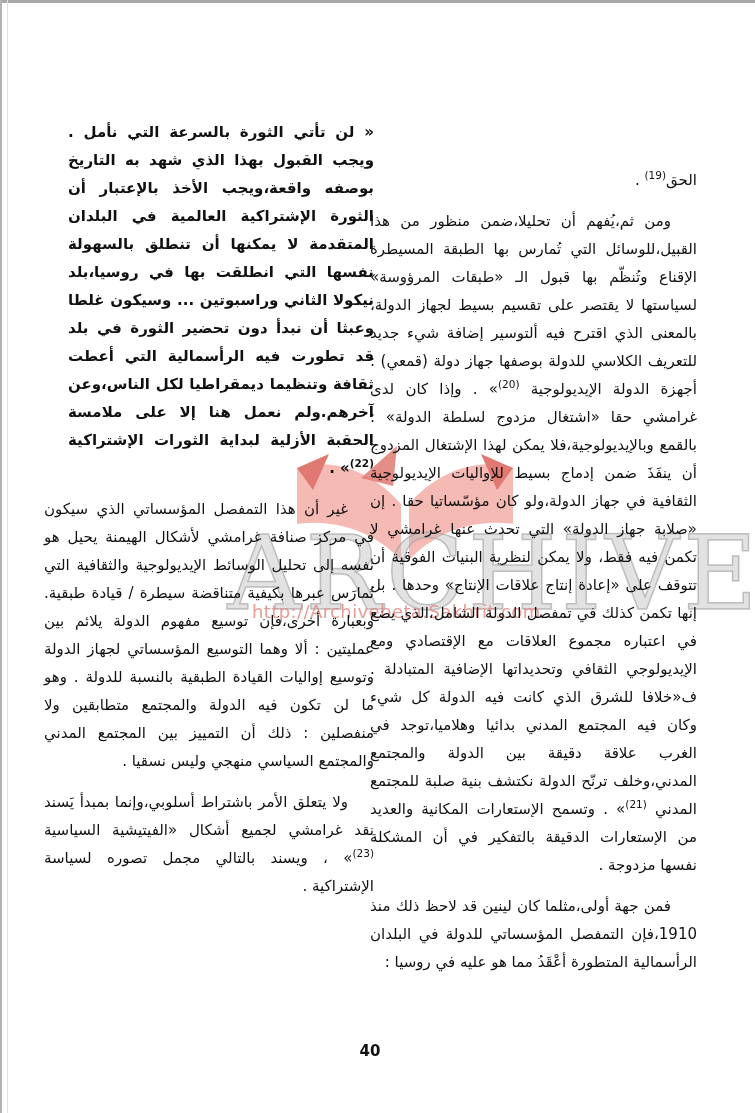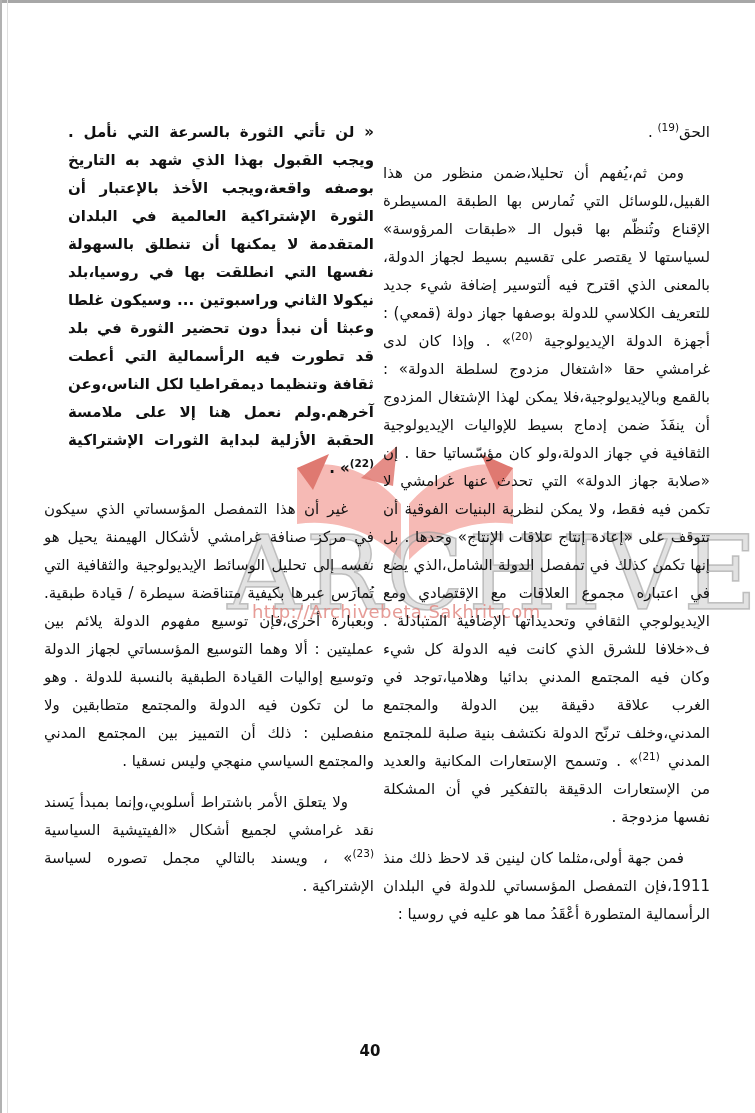--- a/index.html
+++ b/index.html
@@ -12,21 +12,21 @@
   .watermark{position:absolute;top:0;left:0;width:755px;height:1113px;z-index:0;text-align:center;}
   .wm-logo{position:absolute;left:283px;top:418px;width:240px;height:150px;opacity:.82;}
   .wm-text{position:absolute;left:222px;top:523px;width:545px;white-space:nowrap;
            font-family:"DejaVu Serif",serif;font-size:102px;line-height:102px;letter-spacing:4px;
            color:rgba(186,186,186,.42);-webkit-text-stroke:1.5px rgba(156,156,156,.6);}
   .wm-url{position:absolute;left:252px;top:601px;font-size:18px;letter-spacing:.4px;
           color:rgba(226,139,133,.85);font-family:"DejaVu Sans",sans-serif;}
 
   .col{position:absolute;top:118px;z-index:1;direction:rtl;text-align:justify;
        font-size:15px;line-height:28px;}
-  .col-right{left:383px;width:327px;}
+  .col-right{left:370px;width:327px;margin-top:48px;}
   .col-left{left:44px;width:330px;}
   .para{margin:0 0 13px 0;}
   .para.indent{text-indent:26px;}
   .para.quote{margin-left:24px;font-weight:bold;}
   .b{font-weight:normal;}
   sup{font-size:10.5px;line-height:0;letter-spacing:0;}
 
   .page-number{position:absolute;top:1042px;left:0;width:740px;z-index:1;text-align:center;
                font-size:15px;font-weight:bold;color:#111;}
 </style>
@@ -47,21 +47,21 @@
       <path d="M230,50 L198,36 L214,72 Z" fill="#d95c52"></path>
       <path d="M78,60 L114,28 L110,68 Z" opacity="0.85" fill="#d95c52"></path>
     </svg>
     <div class="wm-text">ARCHIVE</div>
     <div class="wm-url">http://Archivebeta.Sakhrit.com</div>
   </div>
 
   <div class="col col-right">
     <p class="para"><span>الحق</span><sup>(19)</sup><span> .</span></p>
     <p class="para indent"><span>ومن ثم،يُفهم أن تحليلا،ضمن منظور من هذا القبيل،للوسائل التي تُمارس بها الطبقة المسيطرة الإقناع وتُنظّم بها قبول الـ «طبقات المرؤوسة» لسياستها لا يقتصر على تقسيم بسيط لجهاز الدولة، بالمعنى الذي اقترح فيه ألتوسير إضافة شيء جديد للتعريف الكلاسي للدولة بوصفها جهاز دولة (قمعي) : أجهزة الدولة الإيديولوجية </span><sup>(20)</sup><span>» . وإذا كان لدى </span><span class="b">غرامشي</span><span> حقا </span><span class="b">«اشتغال مزدوج لسلطة الدولة»</span><span> : بالقمع وبالإيديولوجية،فلا يمكن لهذا الإشتغال المزدوج أن ينفَذَ ضمن إدماج بسيط للإواليات الإيديولوجية الثقافية في جهاز الدولة،ولو كان مؤسّساتيا حقا . إن «صلابة جهاز الدولة» التي تحدث عنها غرامشي لا </span><span class="b">تكمن</span><span> فيه فقط، ولا يمكن </span><span class="b">لنظرية البنيات الفوقية</span><span> أن </span><span class="b">تتوقف</span><span> على «إعادة إنتاج علاقات الإنتاج» وحدها . بل إنها تكمن كذلك في </span><span class="b">تمفصل الدولة الشامل</span><span>،الذي يضع في اعتباره مجموع العلاقات مع الإقتصادي ومع الإيديولوجي </span><span class="b">الثقافي</span><span> وتحديداتها الإضافية المتبادلة . ف«خلافا للشرق الذي كانت فيه الدولة كل شيء وكان فيه المجتمع المدني بدائيا وهلاميا،توجد في الغرب علاقة دقيقة بين الدولة والمجتمع المدني،وخلف ترنّح الدولة نكتشف بنية صلبة للمجتمع المدني </span><sup>(21)</sup><span>» . وتسمح الإستعارات المكانية والعديد من الإستعارات الدقيقة بالتفكير في أن المشكلة نفسها مزدوجة .</span></p>
-    <p class="para indent"><span>فمن جهة أولى،مثلما كان لينين قد لاحظ ذلك منذ 1911،فإن </span><span class="b">التمفصل المؤسساتي</span><span> للدولة في البلدان الرأسمالية المتطورة أعْقَدُ مما هو عليه في روسيا :</span></p>
+    <p class="para indent"><span>فمن جهة أولى،مثلما كان لينين قد لاحظ ذلك منذ 1910،فإن </span><span class="b">التمفصل المؤسساتي</span><span> للدولة في البلدان الرأسمالية المتطورة أعْقَدُ مما هو عليه في روسيا :</span></p>
   </div>
 
   <div class="col col-left">
     <p class="para quote"><span>« لن تأتي الثورة بالسرعة التي نأمل . ويجب القبول بهذا الذي شهد به التاريخ بوصفه واقعة،ويجب الأخذ بالإعتبار أن الثورة الإشتراكية العالمية في البلدان المتقدمة لا يمكنها أن تنطلق بالسهولة نفسها التي انطلقت بها في روسيا،بلد نيكولا الثاني وراسبوتين ... وسيكون غلطا وعبثا أن نبدأ دون تحضير الثورة في بلد قد تطورت فيه الرأسمالية التي أعطت ثقافة وتنظيما ديمقراطيا لكل الناس،وعن آخرهم.ولم نعمل هنا إلا على ملامسة الحقبة الأزلية لبداية الثورات الإشتراكية </span><sup>(22)</sup><span>» .</span></p>
     <p class="para indent"><span>غير أن هذا </span><span class="b">التمفصل المؤسساتي</span><span> الذي سيكون في مركز صنافة </span><span class="b">غرامشي</span><span> لأشكال الهيمنة </span><span class="b">يحيل هو</span><span> نفسه إلى تحليل الوسائط الإيديولوجية والثقافية التي تُمارَس عبرها بكيفية متناقضة سيطرة / قيادة طبقية. وبعبارة أخرى،فإن توسيع مفهوم الدولة يلائم بين عمليتين : ألا وهما التوسيع المؤسساتي لجهاز الدولة وتوسيع إواليات القيادة الطبقية بالنسبة للدولة . وهو ما لن تكون فيه الدولة والمجتمع متطابقين ولا منفصلين : ذلك أن التمييز بين المجتمع المدني والمجتمع السياسي منهجي وليس نسقيا .</span></p>
     <p class="para indent"><span>ولا يتعلق الأمر باشتراط أسلوبي،وإنما بمبدأ يَسند نقد </span><span class="b">غرامشي</span><span> لجميع أشكال «الفيتيشية السياسية </span><sup>(23)</sup><span>» ، ويسند بالتالي مجمل تصوره لسياسة الإشتراكية .</span></p>
   </div>
 
   <div class="page-number">40</div>
 

